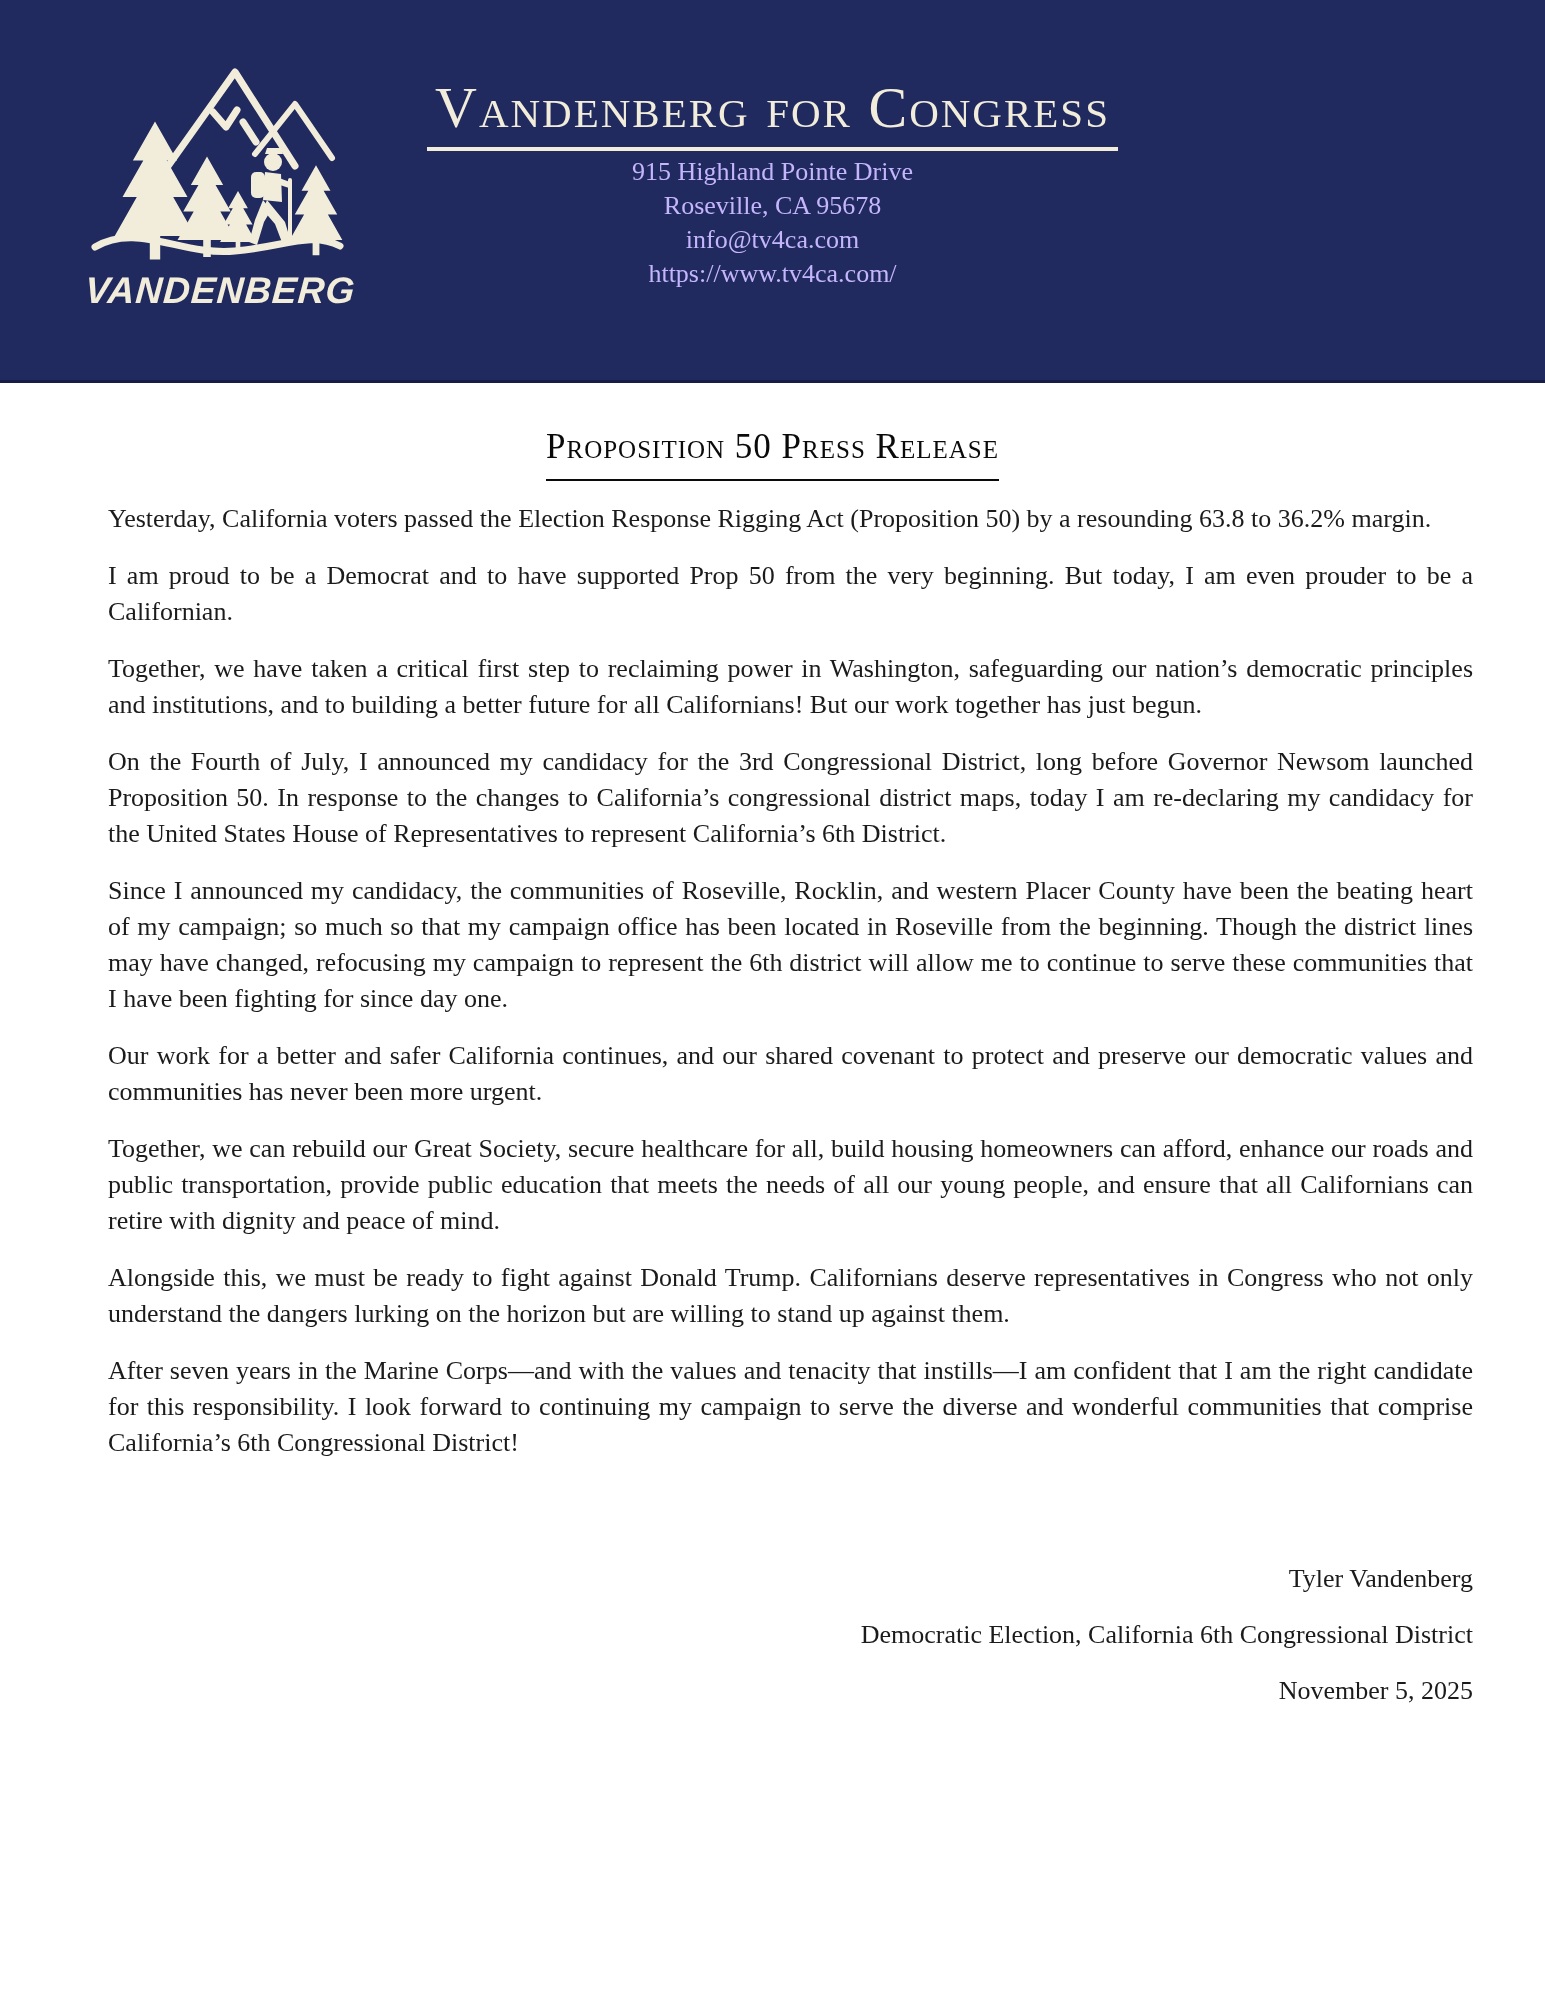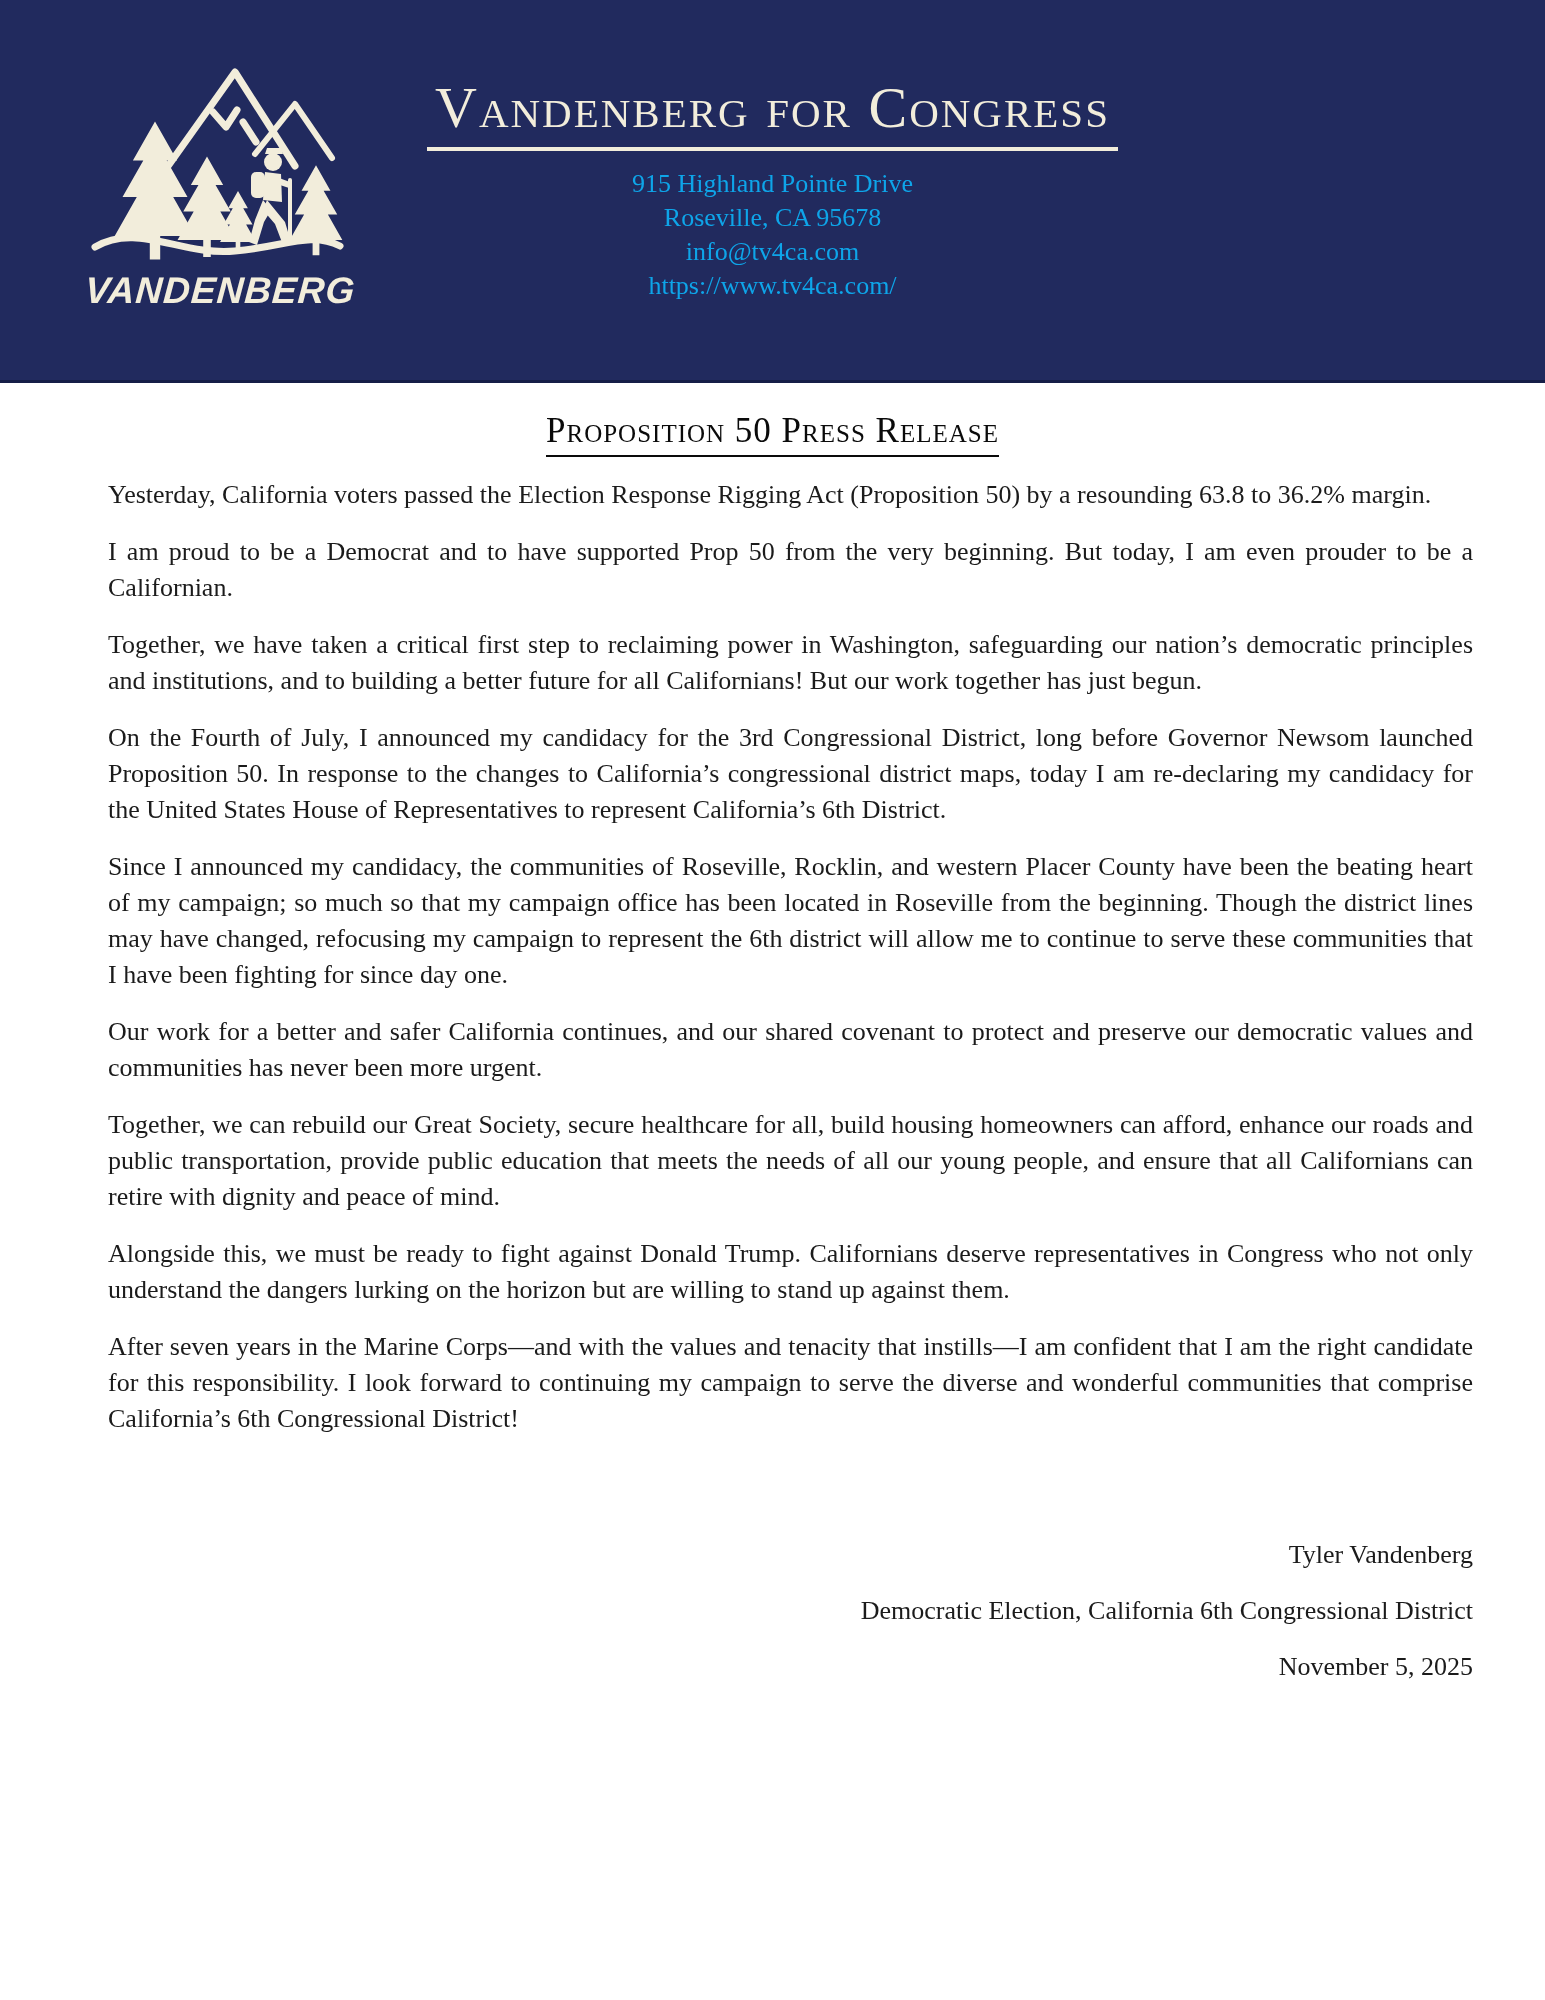--- a/index.html
+++ b/index.html
@@ -53,40 +53,41 @@
     font-variant: small-caps;
     font-weight: normal;
     font-size: 58px;
     line-height: 1.05;
     letter-spacing: 2px;
     color: #F2EDDB;
     border-bottom: 4px solid #F2EDDB;
     padding: 0 8px 8px 8px;
   }
   .header-address {
-    margin-top: 16px;
+    margin-top: 4px;
     font-size: 26px;
     line-height: 34px;
-    color: #0ea5e9;
+    color: #c4b5fd;
   }
 
   
   .doc-title-wrap {
     text-align: center;
     margin-top: 28px;
   }
   .doc-title {
     display: inline-block;
     font-variant: small-caps;
     font-weight: normal;
     font-size: 35px;
     color: #0a0a0a;
     border-bottom: 2.5px solid #0a0a0a;
-    padding-bottom: 4px;
+    padding-bottom: 12px;
     letter-spacing: 1px;
+    margin-top: 16px;
   }
   .content {
     margin: 20px 72px 0 72px;
     text-align: justify;
     font-size: 26px;
     line-height: 36px;
     color: #1b1b1b;
   }
   .content p { margin-bottom: 21px; margin-left: 36px; }
   .signature {

